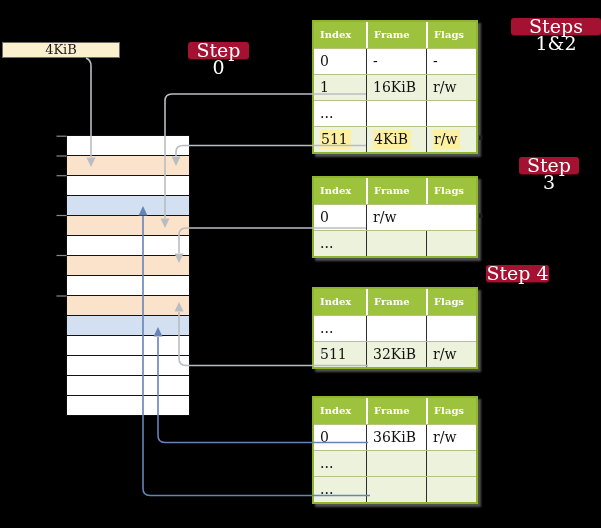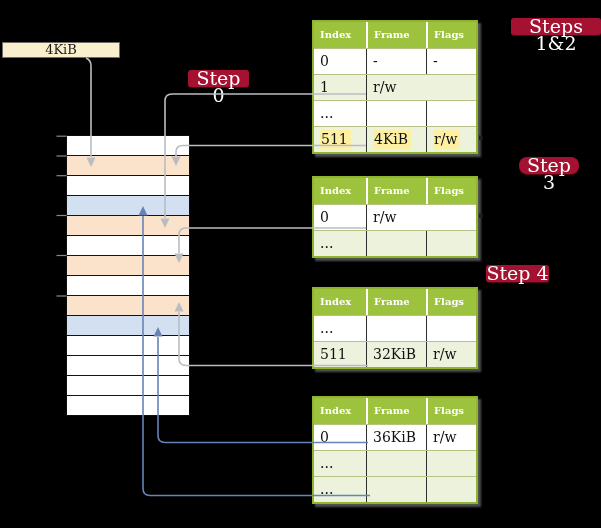--- a/index.html
+++ b/index.html
@@ -22,23 +22,23 @@
     position:absolute;left:2px;top:42px;width:118px;height:16px;
     background:var(--size-box-cream,#fbf0ce);border:1px solid #6d6d66;box-sizing:border-box;
     font-size:13px;color:#1a1a1a;text-align:center;line-height:14px;
   }
   
   .badge{
     position:absolute;background:var(--step-badge,#a51130);color:#fff;
     font-size:19px;text-align:center;border-radius:3px;height:17px;line-height:17px;
     box-shadow:0 1px 0 rgba(90,0,20,.9);
   }
-  .badge.b0{left:188px;top:42px;width:61px;margin-top:28px;}
+  .badge.b0{left:188px;top:42px;width:61px;}
   .badge.b12{left:511px;top:18px;width:90px;}
-  .badge.b3{left:519px;top:157px;width:60px;border-radius:8px;}
+  .badge.b3{left:519px;top:157px;width:60px;}
   .badge.b4{left:486px;top:265px;width:63px;}
   
   .tbl{
     position:absolute;left:312px;width:166px;box-sizing:border-box;
     border:2.5px solid var(--table-border-green,#8fb42e);background:#fff;
     box-shadow:2.5px 3px 2px rgba(145,145,145,.55);
   }
   .tbl.t1{top:20px;}
   .tbl.t2{top:176px;}
   .tbl.t3{top:287px;}
@@ -101,20 +101,21 @@
         <div class="tcell">Frame</div>
         <div class="tcell">Flags</div>
       </div>
       <div class="trow body">
         <div class="tcell">0</div>
         <div class="tcell">-</div>
         <div class="tcell">-</div>
       </div>
       <div class="trow body shaded">
         <div class="tcell">1</div>
+        <div class="tcell">16KiB</div>
         <div class="tcell">r/w</div>
       </div>
       <div class="trow body">
         <div class="tcell">...</div>
         <div class="tcell"></div>
         <div class="tcell"></div>
       </div>
       <div class="trow body shaded">
         <div class="tcell"><span class="hl">511</span></div>
         <div class="tcell"><span class="hl">4KiB</span></div>

